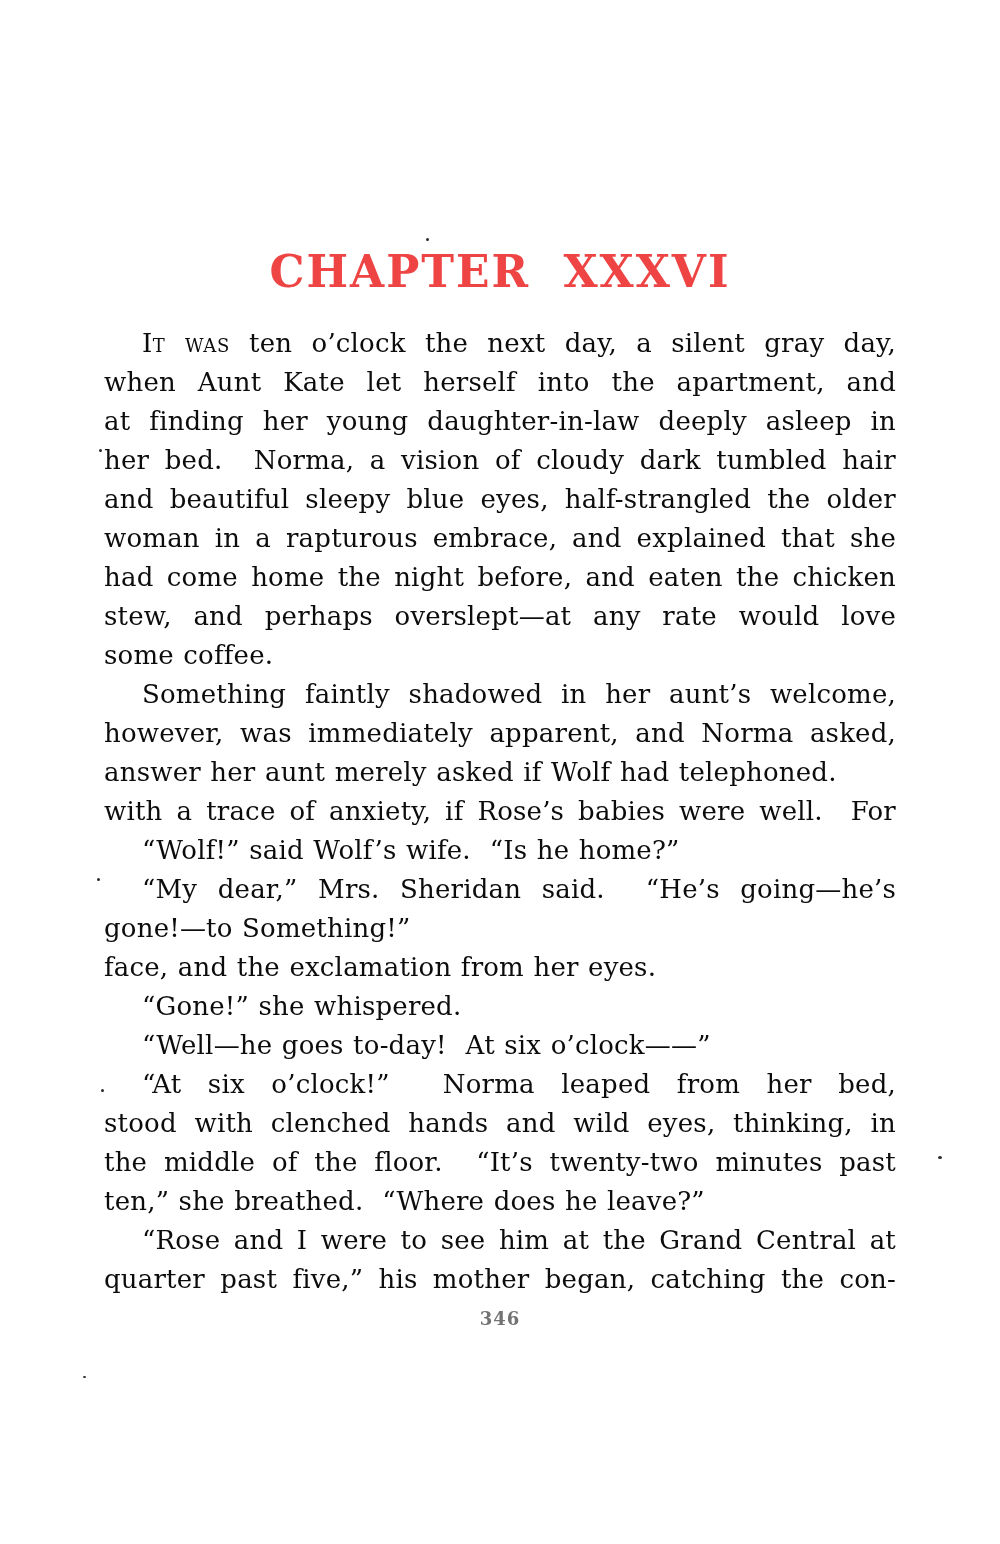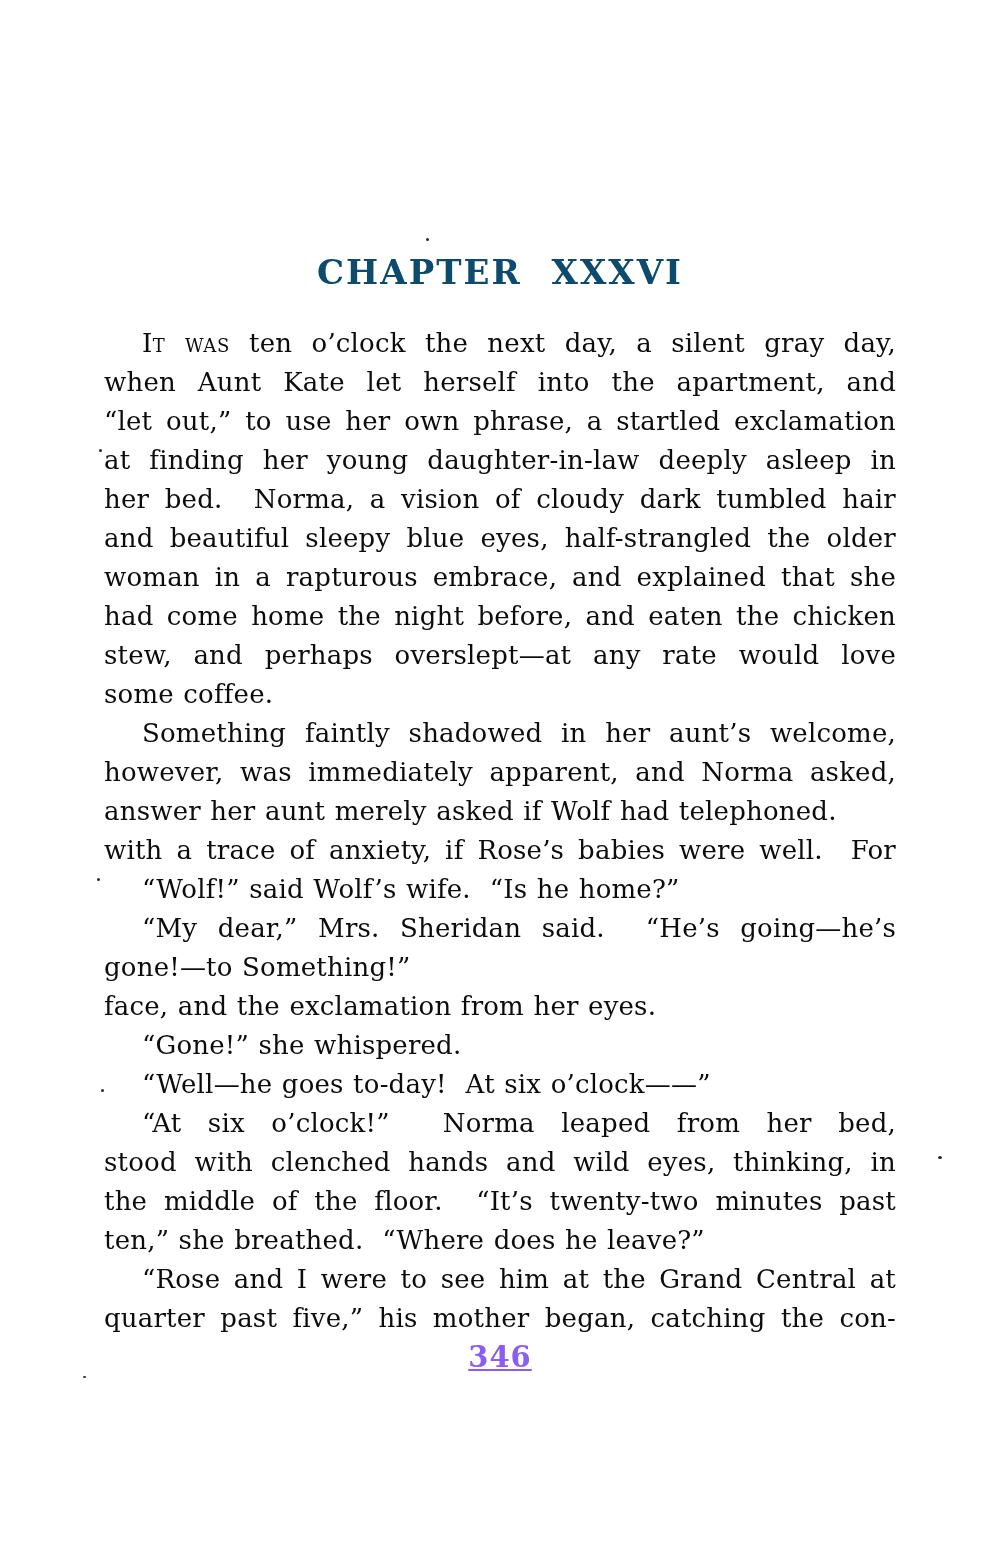--- a/index.html
+++ b/index.html
@@ -19,25 +19,25 @@
   .text-block {
     position: absolute;
     left: 104px;
     top: 250px;
     width: 792px;
   }
   .chapter-title {
     height: 44px;
     line-height: 44px;
     text-align: center;
-    font-size: 34px;
+    font-size: 44px;
     font-weight: 700;
     letter-spacing: 2px;
     word-spacing: 16px;
-    color: #0c4a6e;
+    color: #ef4444;
   }
   .title-gap { height: 30px; }
   .line {
     font-size: 26px;
     height: 39px;
     line-height: 39px;
     text-align: justify;
     text-align-last: justify;
     letter-spacing: 0.2px;
     word-spacing: 1px;
@@ -46,25 +46,24 @@
   .line.first { padding-left: 38px; }
   .lead {
     font-variant: small-caps;
     letter-spacing: 0.6px;
   }
   .page-number {
     height: 39px;
     line-height: 39px;
     margin-top: 0px;
     text-align: center;
-    font-size: 29px;
+    font-size: 18px;
     font-weight: 700;
     letter-spacing: 1px;
-    color: #8b5cf6;
-    text-decoration: underline;
+    color: #737373;
   }
   
   .speck {
     position: absolute;
     background: #2a2a2a;
     border-radius: 50%;
   }
   .speck.s1 { left: 426px; top: 238px; width: 3px; height: 3px; }
   .speck.s2 { left: 99px;  top: 449px; width: 3px; height: 3px; }
   .speck.s3 { left: 97px;  top: 878px; width: 3px; height: 3px; }
@@ -84,21 +83,20 @@
   <div class="speck s6"></div>
 
   <div class="text-block">
     <div class="chapter-title">CHAPTER XXXVI</div>
     <div class="title-gap"></div>
 
     <div>
         <div>
           <div class="line first"><span class="lead">It was</span> ten o’clock the next day, a silent gray day,</div>
           <div class="line">when Aunt Kate let herself into the apartment, and</div>
-          <div class="line">“let out,” to use her own phrase, a startled exclamation</div>
           <div class="line">at finding her young daughter-in-law deeply asleep in</div>
           <div class="line">her bed.&nbsp; Norma, a vision of cloudy dark tumbled hair</div>
           <div class="line">and beautiful sleepy blue eyes, half-strangled the older</div>
           <div class="line">woman in a rapturous embrace, and explained that she</div>
           <div class="line">had come home the night before, and eaten the chicken</div>
           <div class="line">stew, and perhaps overslept—at any rate would love</div>
           <div class="line end">some coffee.</div>
         </div>
         <div>
           <div class="line first">Something faintly shadowed in her aunt’s welcome,</div>

